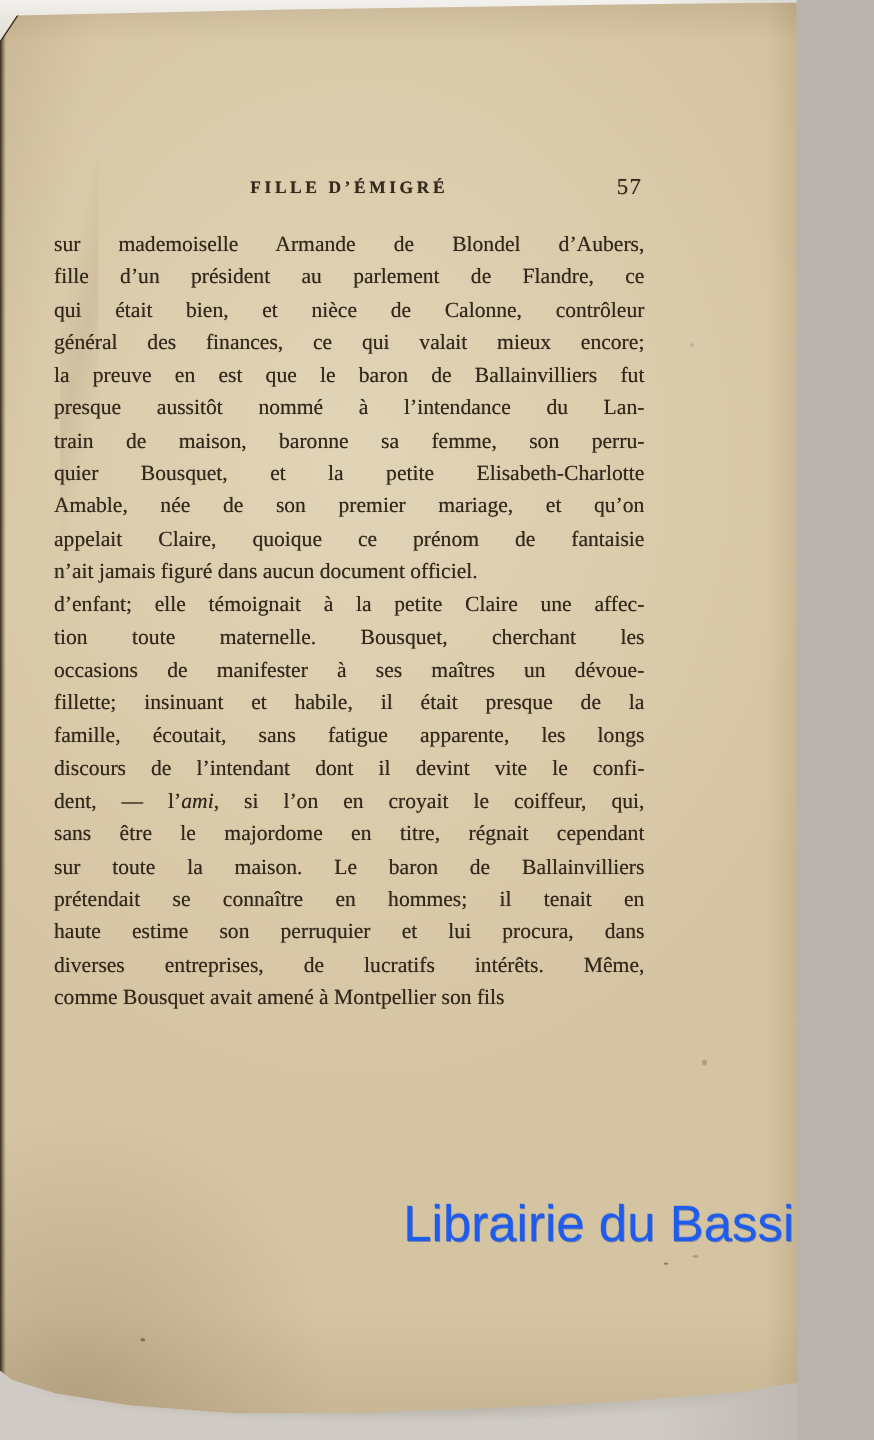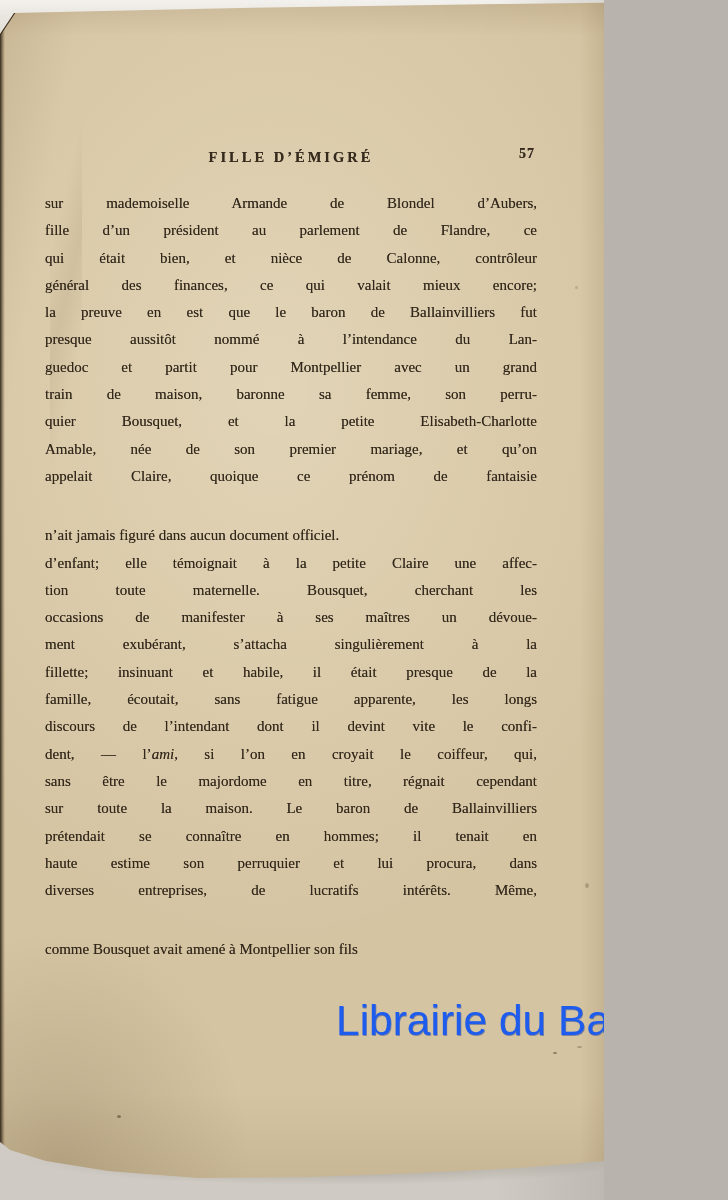--- a/index.html
+++ b/index.html
@@ -1,17 +1,17 @@
 <!DOCTYPE html>
 <html lang="fr"><head>
 <meta charset="utf-8">
 <style>
   html,body{margin:0;padding:0;background:#b8b4ad;}
   .photo{
-    position:relative; width:604px; height:1200px; overflow:hidden;
+    position:relative; width:664px; height:1200px; overflow:hidden;
     font-family:"Liberation Serif", serif;
   }
   
   .bg{
     position:absolute; inset:0;
     background:
       linear-gradient(to left, rgba(120,115,105,.20), rgba(0,0,0,0) 18%),
       linear-gradient(to bottom, #f3f1ed 0px, #e9e6e0 16px, #dad6cf 70px, #d4d0c9 55%, #cfcbc4 100%);
   }
   
@@ -69,30 +69,30 @@
   .header{
     position:absolute; left:45px; top:148px; width:492px; height:22px;
     color:#352a1c; text-align:center;
   }
   .title{
     font-size:14.5px; font-weight:700; letter-spacing:3px;
     text-shadow:0 0 .6px rgba(53,42,28,.65);
   }
   .pagenum{
     position:absolute; right:2px; top:-2px;
-    font-size:14px; font-weight:700; letter-spacing:1px;
+    font-size:19px; font-weight:400; letter-spacing:1px;
     text-shadow:0 0 .6px rgba(53,42,28,.65);
   }
   .body{
     position:absolute; left:45px; top:190px; width:492px;
-    font-size:15px; line-height:27.3px; color:#31271a;
+    font-size:18px; line-height:27.3px; color:#31271a;
     text-shadow:0 0 .6px rgba(49,39,26,.6);
   }
   .line{ text-align:justify; text-align-last:justify; white-space:normal; }
-  .line.no-just{ text-align-last:left;margin-top:32px; }
+  .line.no-just{ text-align-last:left; }
   .line.indent{ text-indent:22px; }
   .line em{ font-style:italic; }
 
   .watermark{
     position:absolute; left:336px; top:997px; width:390px;
     font-family:"Liberation Sans", sans-serif;
     font-size:42.5px; font-weight:400; letter-spacing:0;
     text-shadow:.6px .6px 0 rgba(25,55,150,.45), -.4px -.4px 0 rgba(120,140,200,.35);
   }
 </style>
@@ -119,30 +119,28 @@
       <span class="pagenum">57</span>
     </div>
 
     <div class="body" id="body-text" style="color: rgb(49, 39, 26);">
         <div class="line">sur mademoiselle Armande de Blondel d’Aubers,</div>
         <div class="line">fille d’un président au parlement de Flandre, ce</div>
         <div class="line">qui était bien, et nièce de Calonne, contrôleur</div>
         <div class="line">général des finances, ce qui valait mieux encore;</div>
         <div class="line">la preuve en est que le baron de Ballainvilliers fut</div>
         <div class="line">presque aussitôt nommé à l’intendance du Lan-</div>
-        <div class="line">guedoc et partit pour Montpellier avec un grand</div>
         <div class="line">train de maison, baronne sa femme, son perru-</div>
         <div class="line">quier Bousquet, et la petite Elisabeth-Charlotte</div>
         <div class="line">Amable, née de son premier mariage, et qu’on</div>
         <div class="line">appelait Claire, quoique ce prénom de fantaisie</div>
         <div class="line no-just">n’ait jamais figuré dans aucun document officiel.</div>
         <div class="line">d’enfant; elle témoignait à la petite Claire une affec-</div>
         <div class="line">tion toute maternelle. Bousquet, cherchant les</div>
         <div class="line">occasions de manifester à ses maîtres un dévoue-</div>
-        <div class="line">ment exubérant, s’attacha singulièrement à la</div>
         <div class="line">fillette; insinuant et habile, il était presque de la</div>
         <div class="line">famille, écoutait, sans fatigue apparente, les longs</div>
         <div class="line">discours de l’intendant dont il devint vite le confi-</div>
         <div class="line">dent, — l’<em>ami</em>, si l’on en croyait le coiffeur, qui,</div>
         <div class="line">sans être le majordome en titre, régnait cependant</div>
         <div class="line">sur toute la maison. Le baron de Ballainvilliers</div>
         <div class="line">prétendait se connaître en hommes; il tenait en</div>
         <div class="line">haute estime son perruquier et lui procura, dans</div>
         <div class="line">diverses entreprises, de lucratifs intérêts. Même,</div>
         <div class="line no-just">comme Bousquet avait amené à Montpellier son fils</div>

